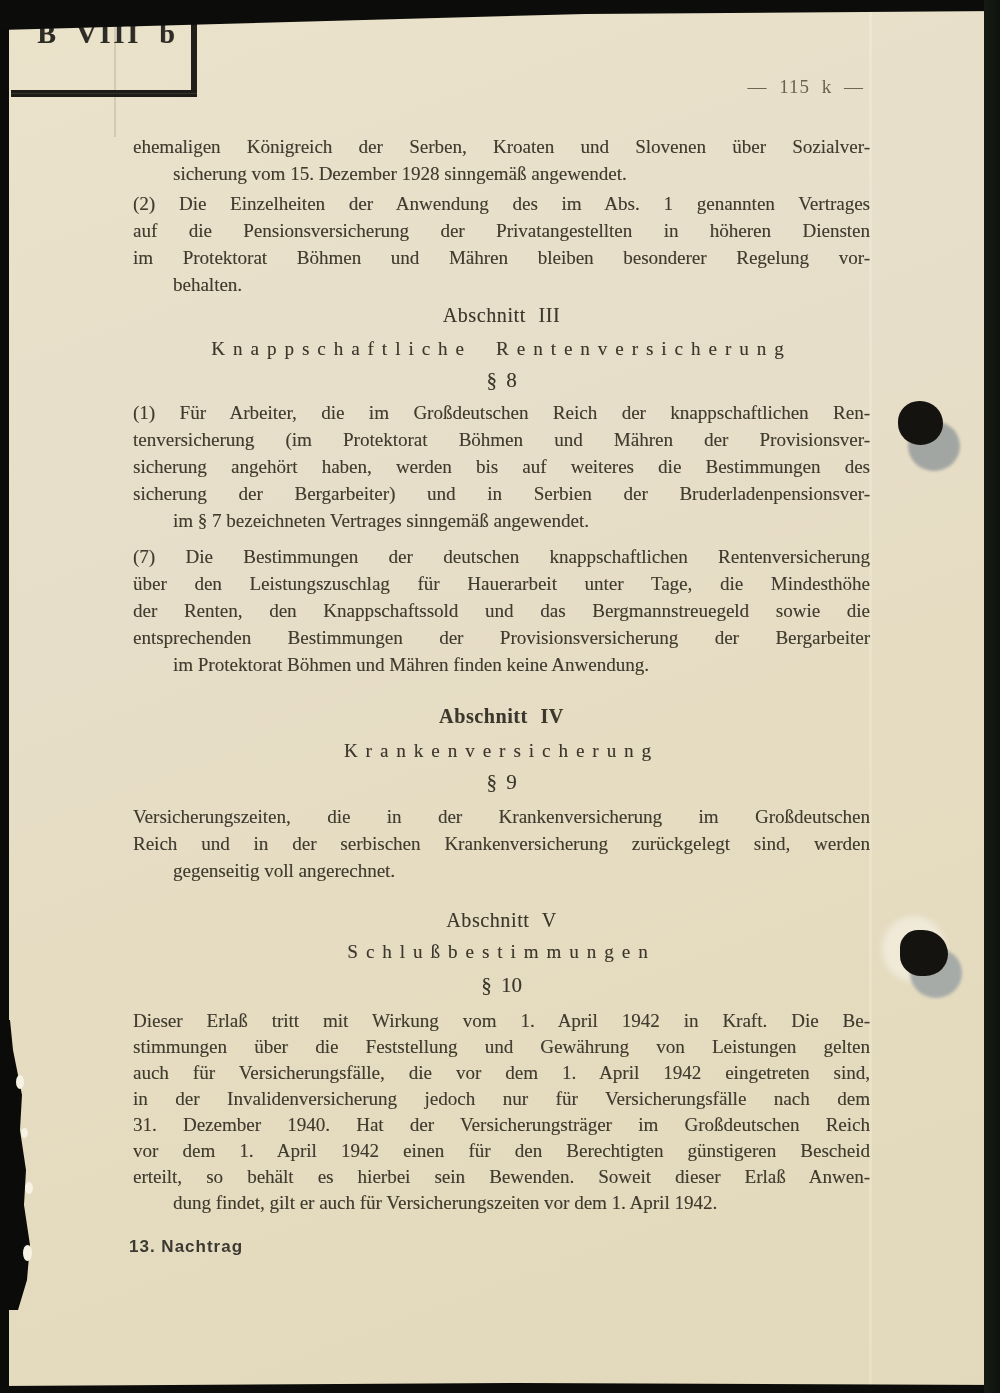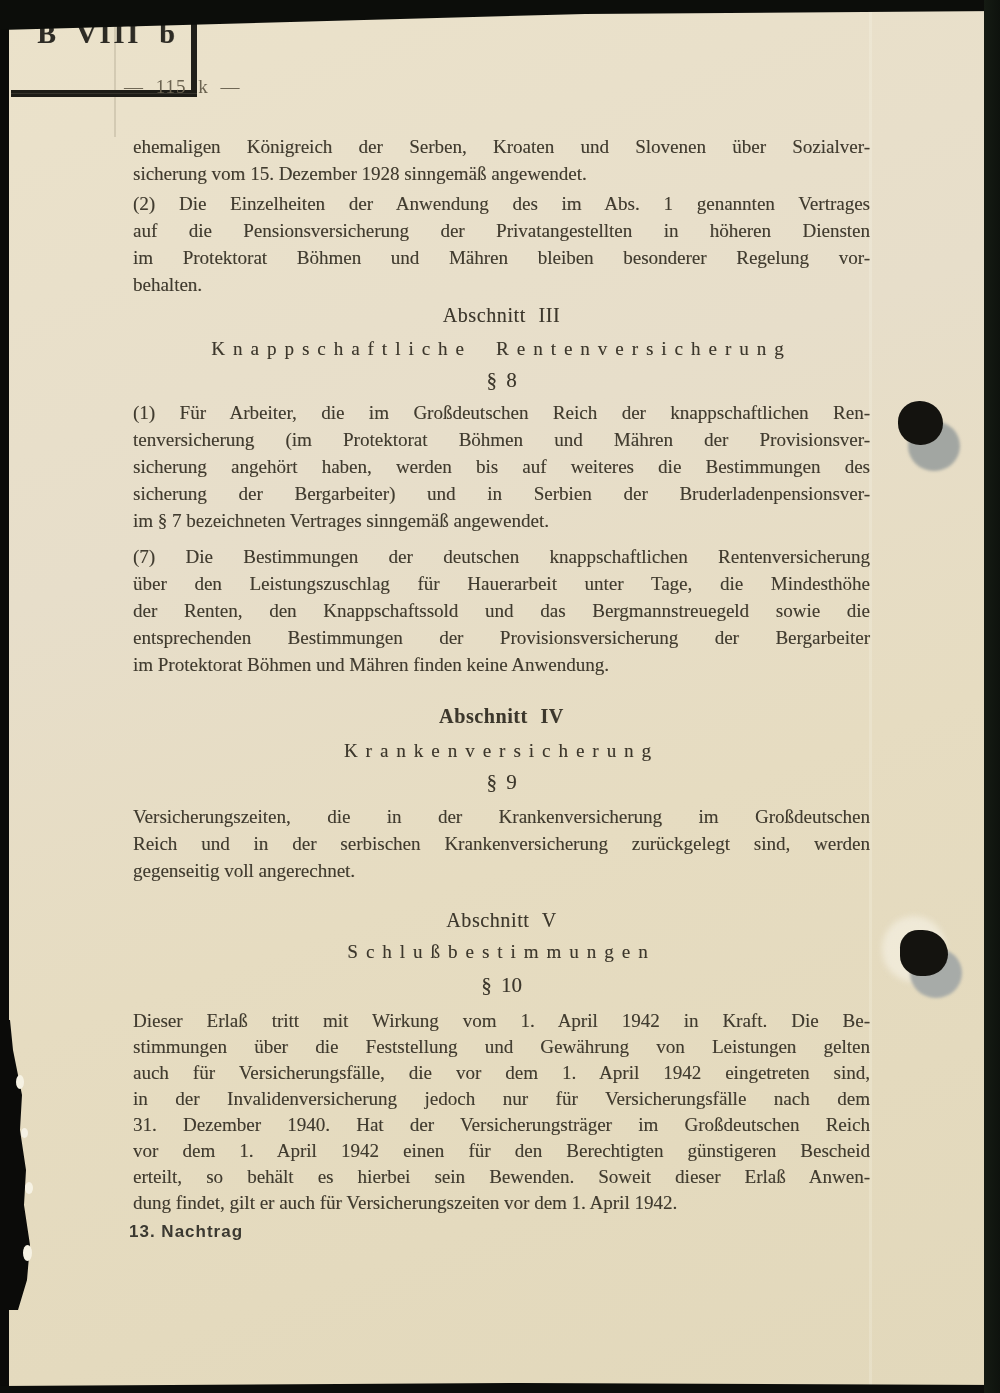--- a/index.html
+++ b/index.html
@@ -47,50 +47,50 @@
   .corner-label {
     position: absolute; left: 30px; top: 18px; width: 155px;
     text-align: center; font-size: 28px; font-weight: bold; color: #2d2b25;
     letter-spacing: 3px; word-spacing: 8px;
     text-shadow: 0.4px 0.4px 0.6px rgba(45,43,37,0.5);
   }
 
   
   .page-number {
     position: absolute; left: 124px; top: 76px; width: 740px;
-    text-align: left; font-size: 19px; color: #6a6250; letter-spacing: 1px; word-spacing: 6px;
+    text-align: right; font-size: 19px; color: #6a6250; letter-spacing: 1px; word-spacing: 6px;
   }
 
   
   .content {
     position: absolute; left: 133px; top: 133px; width: 737px;
     font-size: 19px; color: #403b2f;
     text-shadow: 0.3px 0.4px 0.5px rgba(72,64,48,0.38);
   }
   .para { line-height: 27px; }
   .line { text-align: justify; text-align-last: justify; white-space: normal; }
-  .line.last { text-align-last: left; }
+  .line.last { text-align-last: left; margin-left: 40px; }
 
   .sec-heading {
     text-align: center; font-size: 20px; line-height: 24px; color: #3c372c;
     letter-spacing: 0.6px; word-spacing: 0.35em; font-weight: normal; margin: 0;
   }
   .sec-subheading {
     text-align: center; font-size: 19px; line-height: 25px; color: #3c372c;
     letter-spacing: 0.42em; word-spacing: 0.6em; font-weight: normal; margin: 0;
   }
   .sec-mark { text-align: center; font-size: 21px; line-height: 25px; color: #3c372c; word-spacing: 4px; }
 
   .mt2 { margin-top: 3px; } .mt5 { margin-top: 5px; } .mt6 { margin-top: 6px; }
   .mt7 { margin-top: 7px; } .mt8 { margin-top: 8px; } .mt9 { margin-top: 9px; }
   .mt10 { margin-top: 10px; } .mt24 { margin-top: 24px; } .mt26 { margin-top: 26px; font-weight: bold; }
   .paraF { line-height: 26px; }
 
   .footer-label {
-    margin-top: 6px; margin-left: -4px;
+    margin-top: 21px; margin-left: -4px;
     font-family: "Liberation Sans", "DejaVu Sans", sans-serif;
     font-weight: bold; font-size: 17px; letter-spacing: 1px; color: #3b3931;
     text-align: left; text-shadow: none;
   }
 
   
   .hole-halo { position: absolute; border-radius: 50%; background: rgba(246,243,231,0.6); filter: blur(3px); }
   .hole-shadow { position: absolute; border-radius: 50%; filter: blur(1.5px); }
   .hole { position: absolute; background: #14130f; }
   .hole-upper { left: 898px; top: 401px; width: 45px; height: 44px; border-radius: 48% 52% 50% 50%; }

